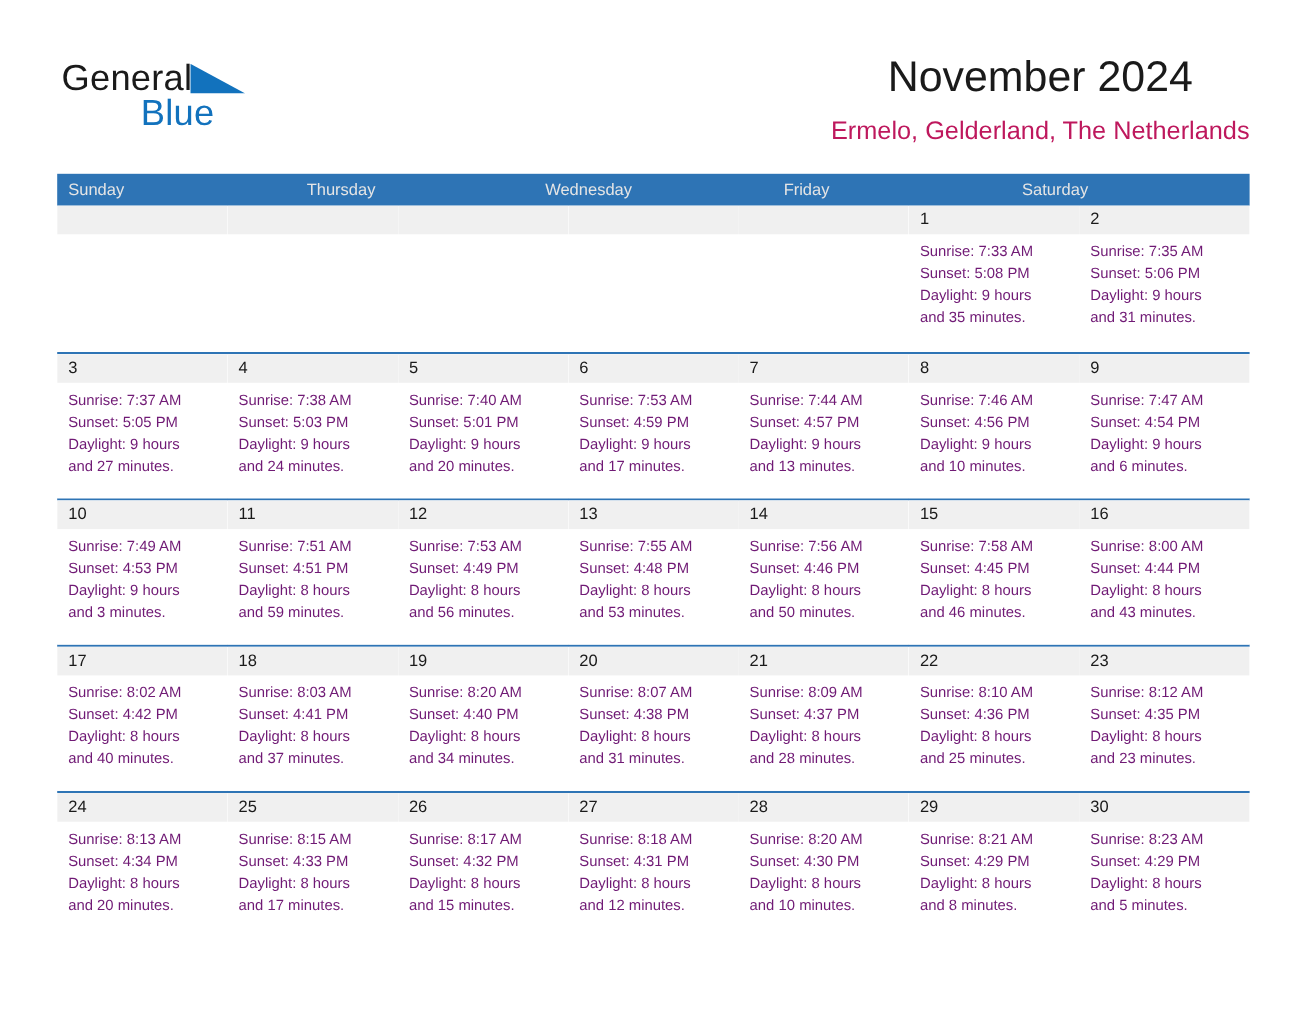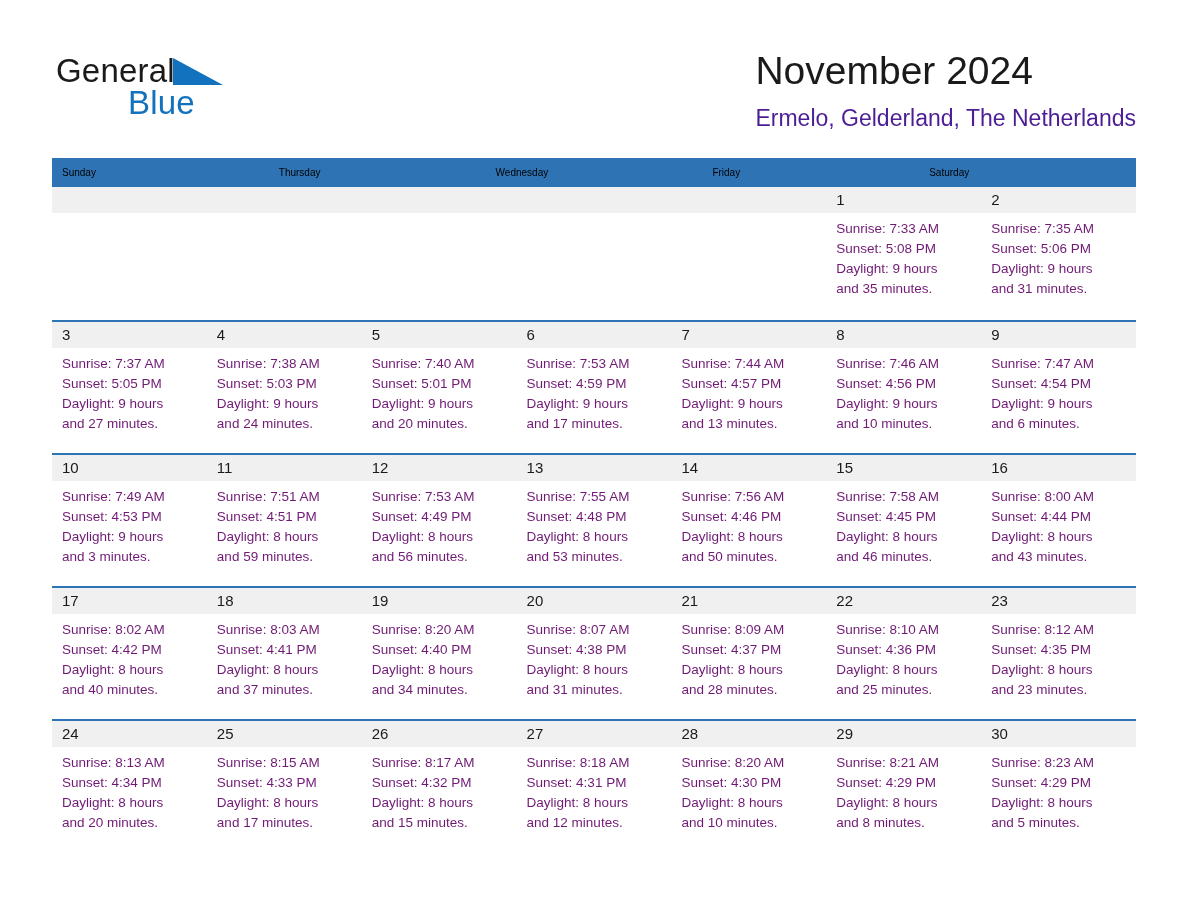--- a/index.html
+++ b/index.html
@@ -60,52 +60,52 @@
   .brand-blue {
     font-size: 33px;
     color: #1272bd;
     letter-spacing: .2px;
   }
 
   .titles {
     position: absolute;
     right: 52px;
     top: 48px;
-    text-align: left;
+    text-align: center;
   }
   .month-title {
     font-size: 39px;
     color: #1a1a1a;
     line-height: 46px;
     white-space: nowrap;
   }
   .location-title {
     font-size: 23px;
-    color: #4c1d95;
+    color: #be185d;
     line-height: 30px;
     margin-top: 9px;
     white-space: nowrap;
   }
 
   
   .calendar {
     position: absolute;
     left: 52px;
     top: 158px;
     width: 1084px;
   }
   .weekhead {
     display: flex;
     background: #2e74b5;
     height: 29px;
   }
   .weekhead .wh {
     flex: 1 1 0;
-    color: #000000;
-    font-size: 10px;
+    color: #e5e5e5;
+    font-size: 15px;
     line-height: 29px;
     padding-left: 10px;
     box-sizing: border-box;
     white-space: nowrap;
   }
 
   .week {
     display: flex;
     border-top: 2px solid #2e74b5;
     height: 133px;

